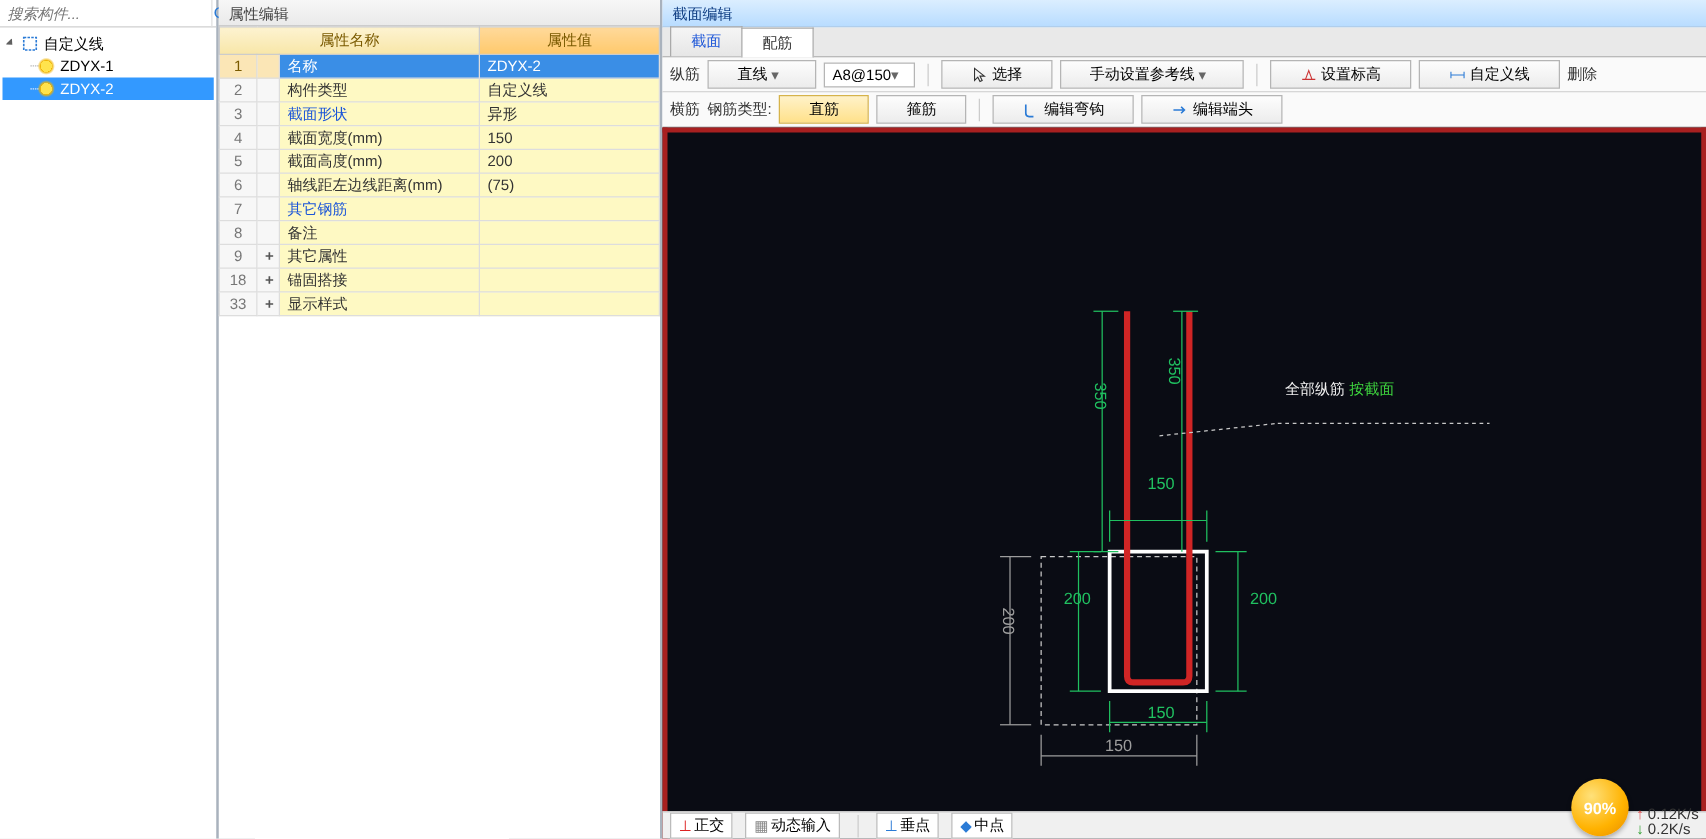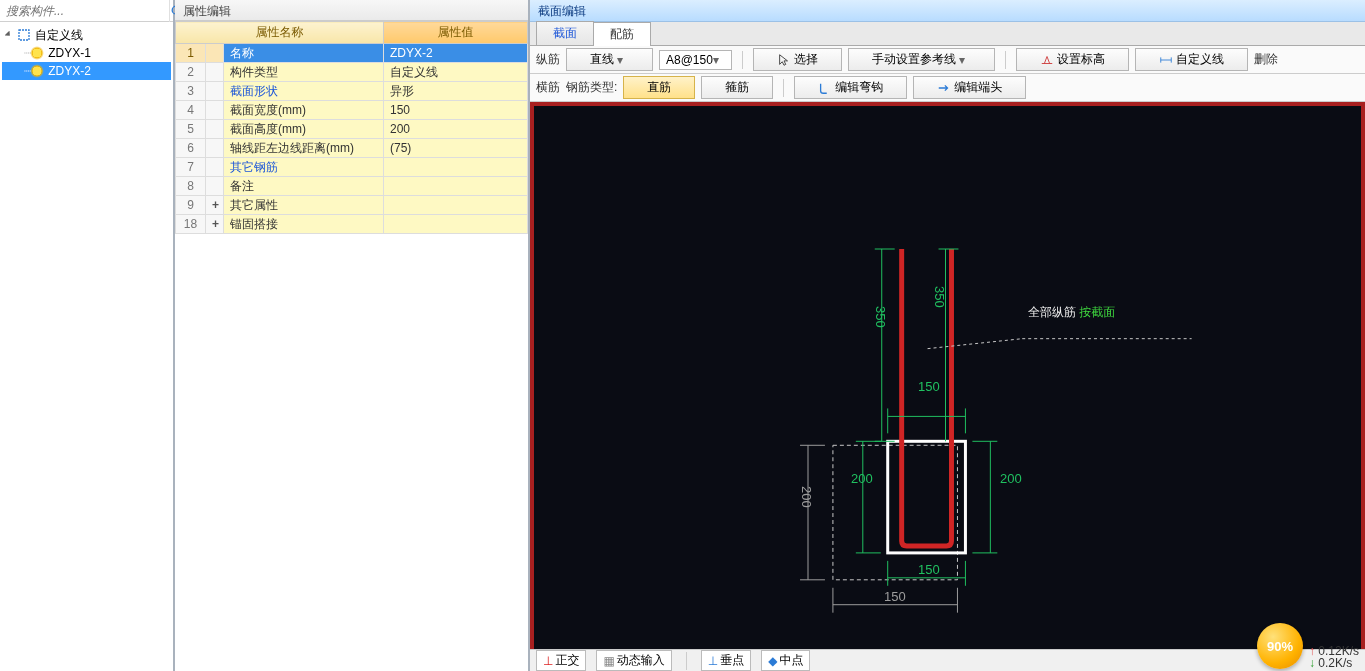--- a/index.html
+++ b/index.html
@@ -187,20 +187,26 @@
             <td class="exp">+</td>
             <td>其它属性</td>
             <td></td>
           </tr>
           <tr>
             <td class="rownum">18</td>
             <td class="exp">+</td>
             <td>锚固搭接</td>
             <td></td>
           </tr>
+          <tr>
+            <td class="rownum">33</td>
+            <td class="exp">+</td>
+            <td>显示样式</td>
+            <td></td>
+          </tr>
         </tbody>
     </table>
   </div>
 
   <div class="editor">
     <div class="ed-title">截面编辑</div>
     <div class="ed-tabs">
       <div class="tab">截面</div>
       <div class="tab active">配筋</div>
     </div>

